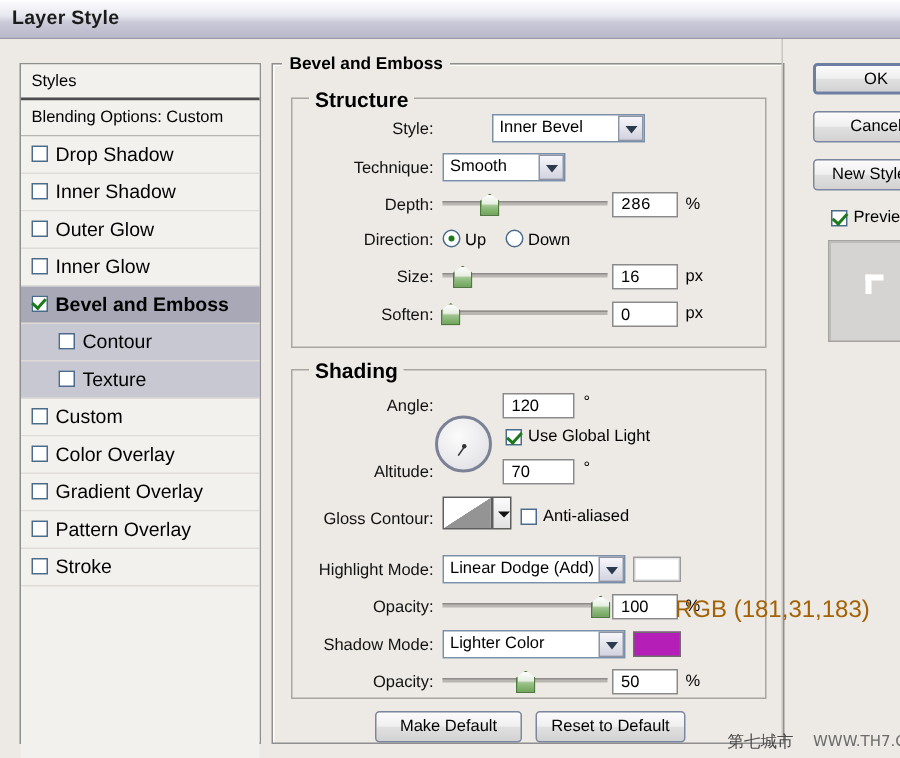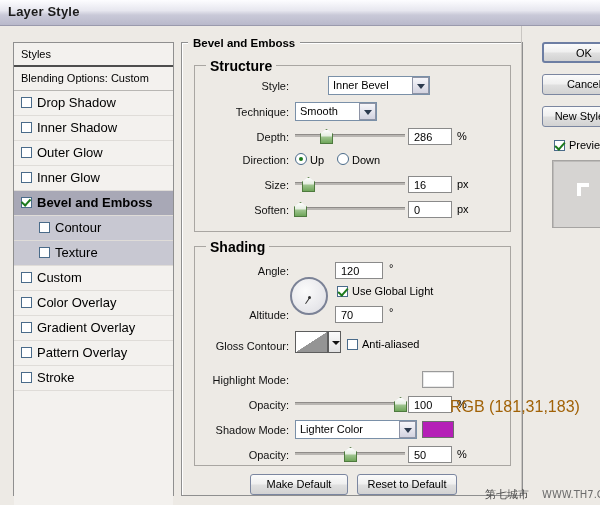--- a/index.html
+++ b/index.html
@@ -236,21 +236,21 @@
       <div class="select" style="left:113px;top:59px;width:82px;">
         <span class="txt">Smooth</span>
         <span class="arw"></span>
       </div>
 
       <div class="lbl" style="left:20px;top:88px;width:87px;">Depth:</div>
       <div class="slider" style="left:113px;top:86px;width:110px;">
         <div class="track"></div>
         <div class="thumb" style="left:25px;"></div>
       </div>
-      <div class="num" style="left:226px;top:85px;width:44px;">
+      <div class="num" style="left:226px;top:85px;width:44px;font-family:Liberation Mono, monospace;">
         <span>286</span>
       </div>
       <div class="unit" style="left:275px;top:87px;">%</div>
 
       <div class="lbl" style="left:10px;top:111px;width:97px;">Direction:</div>
       <div class="radio on" style="left:113px;top:110px;"></div>
       <div class="txt" style="left:128px;top:111px;">Up</div>
       <div class="radio" style="left:155px;top:110px;"></div>
       <div class="txt" style="left:170px;top:111px;">Down</div>
 
@@ -300,20 +300,24 @@
       <div class="lbl" style="left:2px;top:297px;width:105px;">Gloss Contour:</div>
       <div class="contour" style="left:113px;top:288px;">
         <div class="fill"></div>
       </div>
       <div class="contour-arw" style="left:146px;top:288px;"></div>
 
       <div class="chk" style="left:165px;top:296px;"></div>
       <div class="txt" style="left:180px;top:295px;">Anti-aliased</div>
 
       <div class="lbl" style="left:0px;top:331px;width:107px;">Highlight Mode:</div>
+      <div class="select" style="left:113px;top:327px;width:122px;">
+        <span class="txt">Linear Dodge (Add)</span>
+        <span class="arw"></span>
+      </div>
       <div class="swatch-white" style="left:240px;top:328px;width:32px;height:17px;"></div>
 
       <div class="lbl" style="left:20px;top:356px;width:87px;">Opacity:</div>
       <div class="slider" style="left:113px;top:354px;width:110px;">
         <div class="track"></div>
         <div class="thumb" style="left:99px;"></div>
       </div>
       <div class="num" style="left:226px;top:353px;width:44px;">
         <span>100</span>
       </div>

